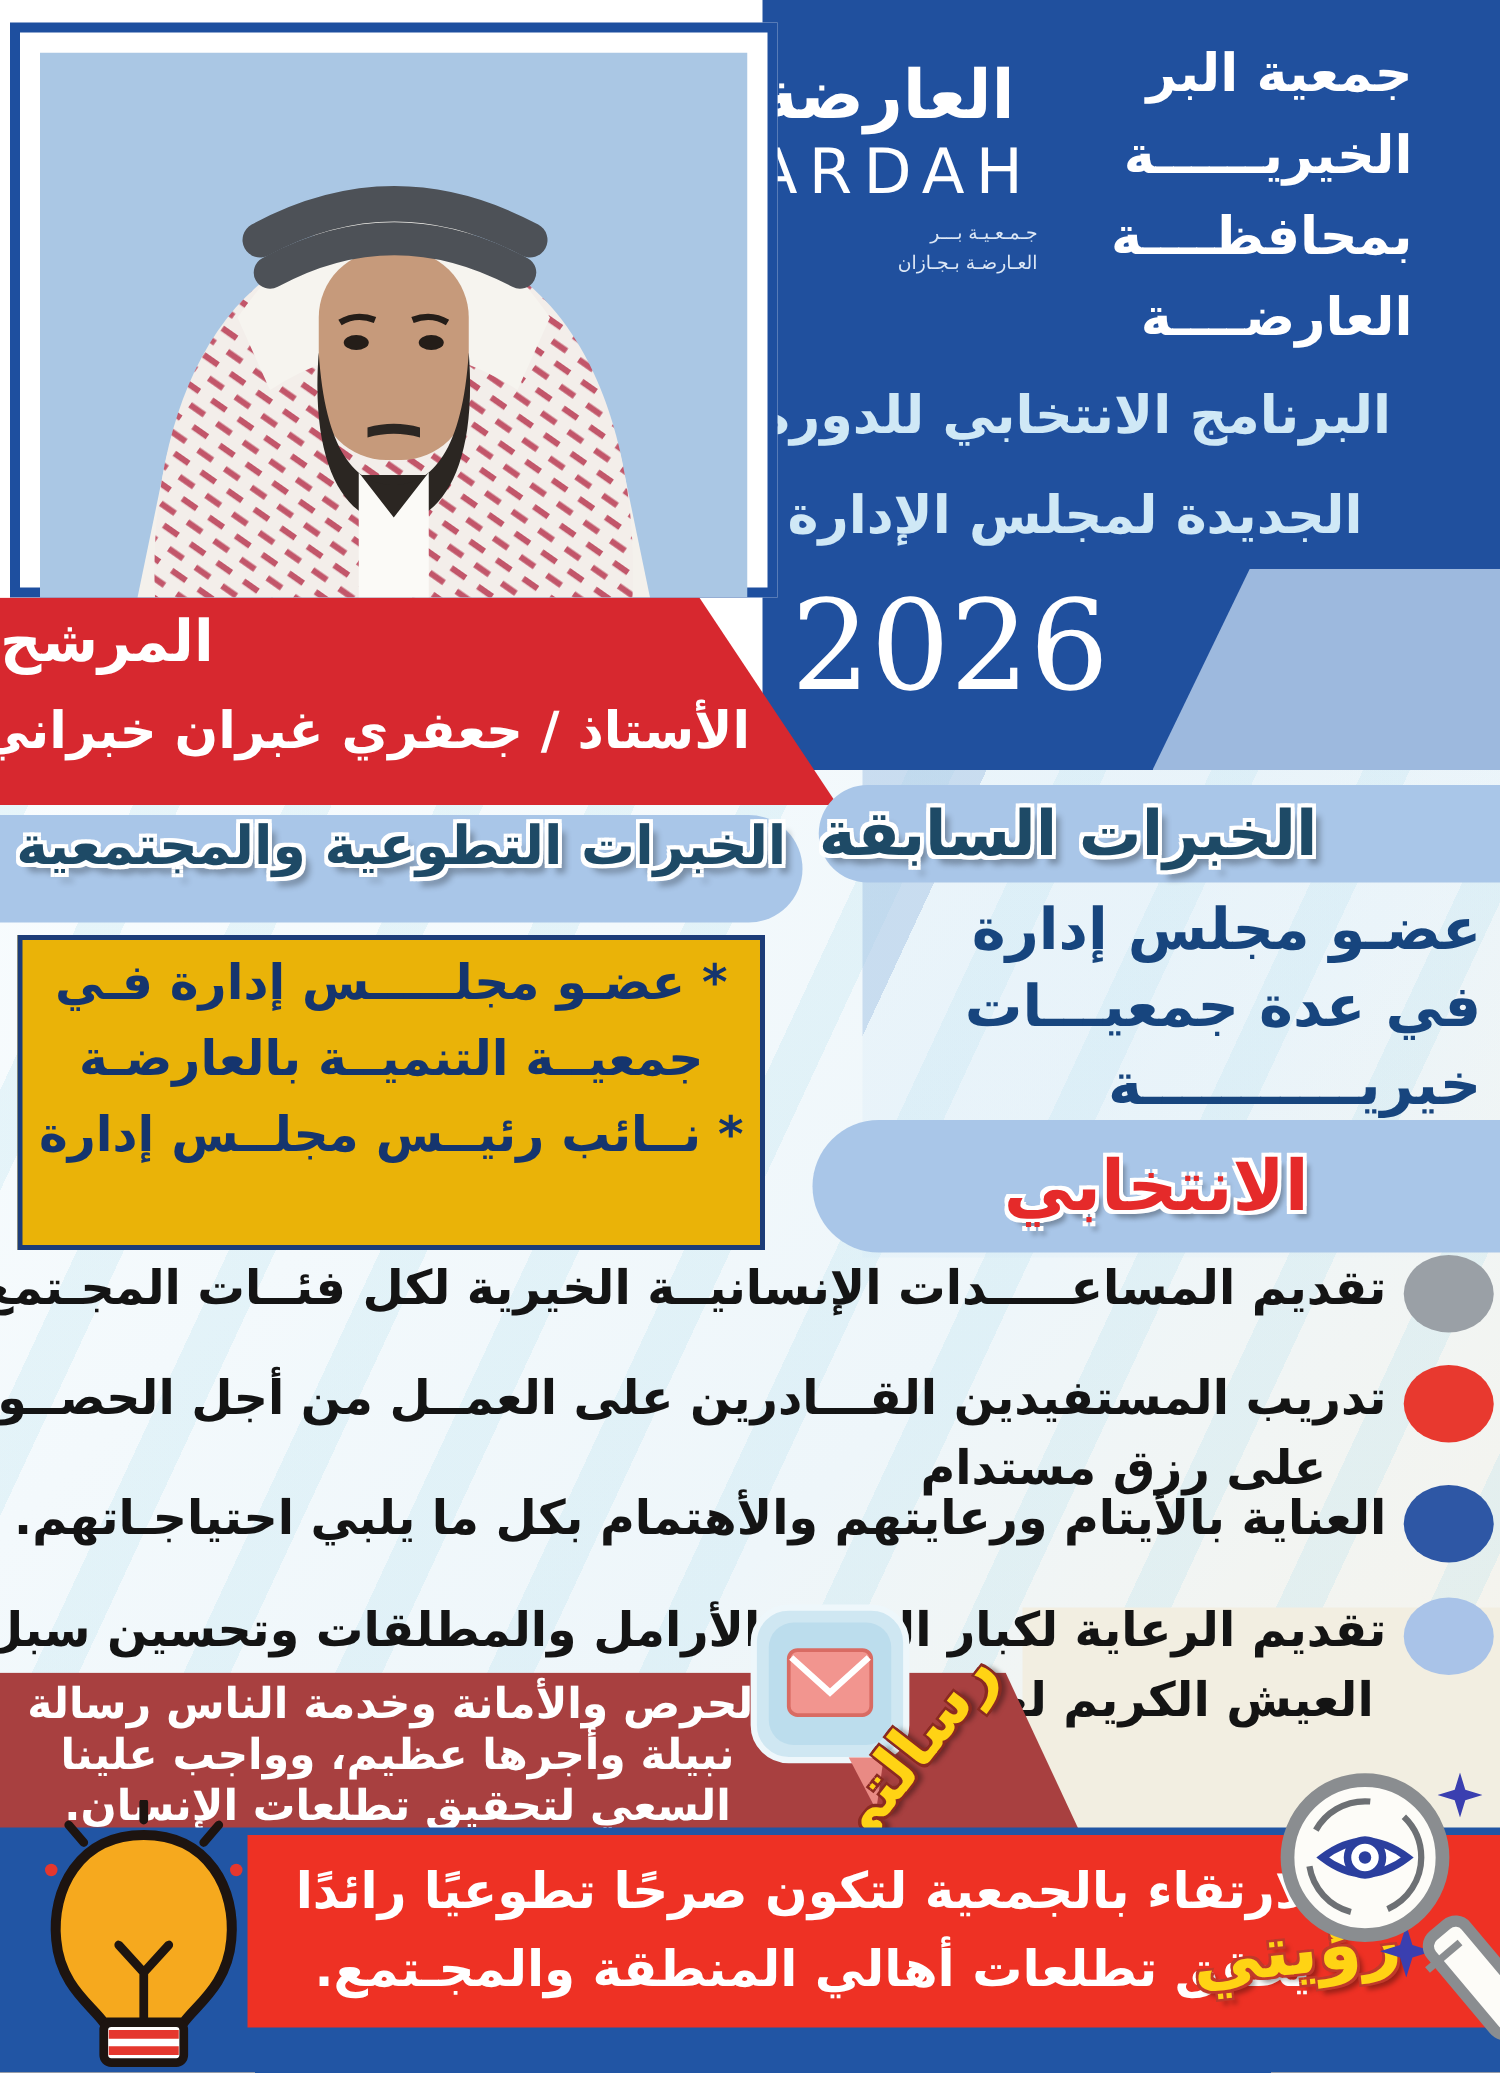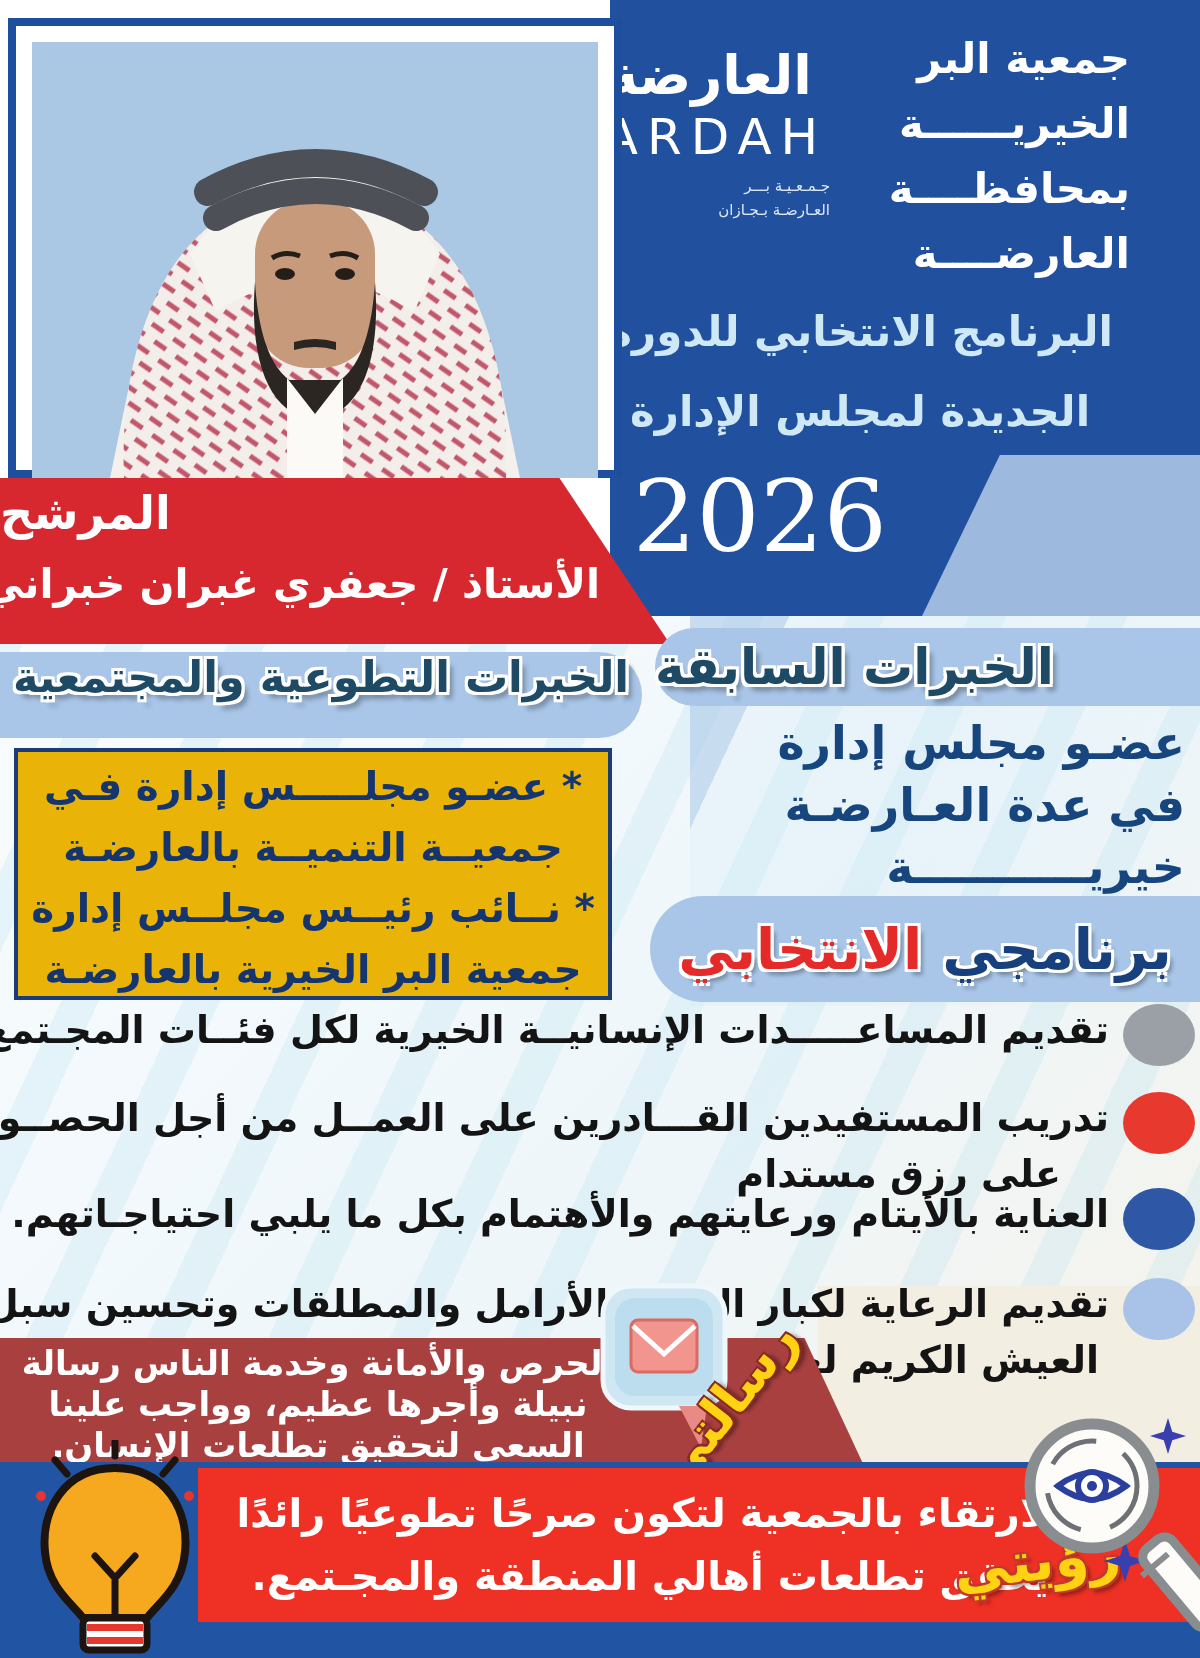--- a/index.html
+++ b/index.html
@@ -160,36 +160,34 @@
   <div class="abs cand-banner">
     <div class="cand-title ar nw">المرشح</div>
     <div class="cand-name ar nw">الأستاذ / جعفري غبران خبراني</div>
   </div>
 
   <div class="abs pill pill-prev">
     <span class="head-txt ar nw">الخبرات السابقة</span>
   </div>
   <div class="abs prev-lines ar">
     <div class="nw">عضـو مجلس إدارة</div>
-    <div class="nw">في عدة العـارضـة</div>
+    <div class="nw">في عدة جمعيـــات</div>
     <div class="nw">خيريـــــــــــة</div>
   </div>
 
   <div class="abs pill pill-vol">
     <span class="head-txt ar nw">الخبرات التطوعية والمجتمعية</span>
   </div>
   <div class="abs vol-box ar">
     <div class="nw">* عضـو مجلـــــس إدارة فـي</div>
     <div class="nw">جمعيــة التنميــة بالعارضـة</div>
     <div class="nw">* نــائب رئيــس مجلــس إدارة</div>
-    <div class="nw">جمعية البر الخيرية بالعارضـة</div>
   </div>
 
   <div class="abs pill pill-prog ar">
-    <span class="prog-w1 nw">برنامجي</span>
     <span class="prog-w2 nw">الانتخابي</span>
   </div>
 
   <div class="abs bullet-row" style="top:1002px;">
     <div class="dot" style="background: rgb(154, 160, 166);"></div>
     <div class="btxt ar nw">تقديم المساعـــــدات الإنسانيــة الخيرية لكل فئــات المجـتمع.</div>
   </div>
   <div class="abs bullet-row" style="top:1090px;">
     <div class="dot" style="background: rgb(232, 57, 47);"></div>
     <div class="btxt ar">

